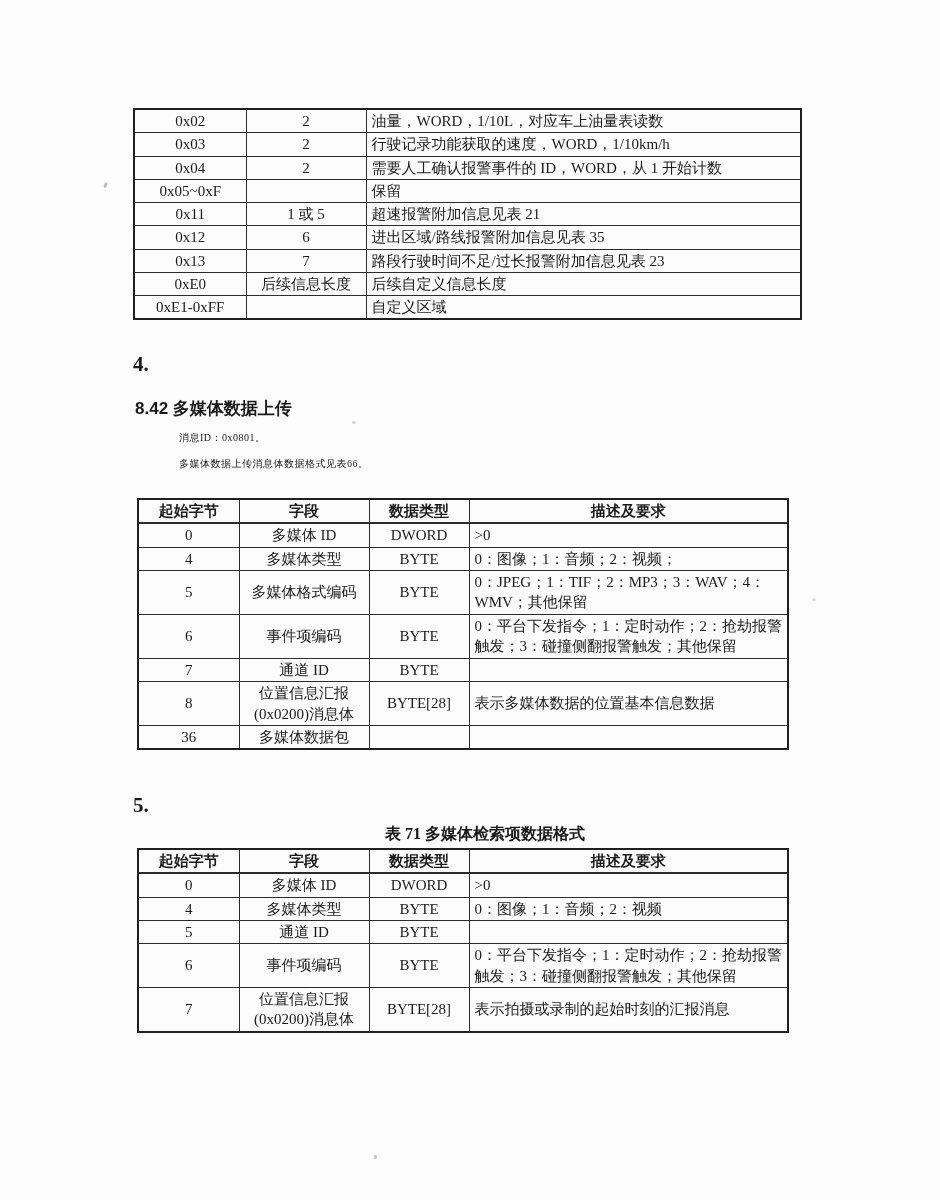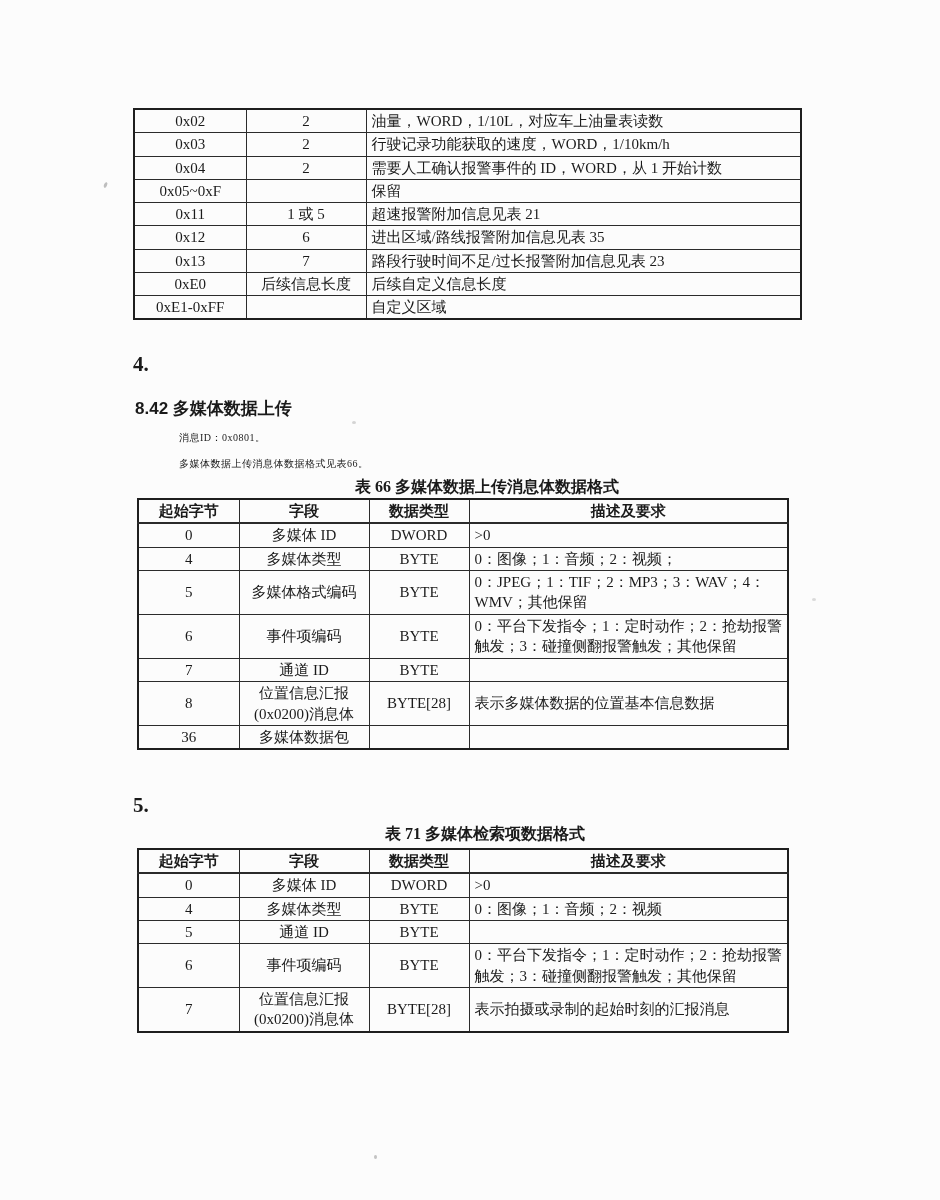--- a/index.html
+++ b/index.html
@@ -124,21 +124,20 @@
       </tr>
     </tbody>
   </table>
 
   <div class="sec-num" style="left:133px; top:352px;">4.</div>
 
   <div class="sec-heading" style="left:135px; top:397px;">8.42 多媒体数据上传</div>
   <div class="body-line" style="left:179px; top:431px;">消息ID：0x0801。</div>
   <div class="body-line" style="left:179px; top:457px;">多媒体数据上传消息体数据格式见表66。</div>
 
-  <div class="tbl-caption" style="left:162px; top:477px;">表 66 多媒体数据上传消息体数据格式</div>
 
   <table class="doc-table" style="left:137px; top:498px; width:650px;">
     <colgroup>
         <col style="width:101px">
         <col style="width:130px">
         <col style="width:100px">
         <col style="width:319px">
       </colgroup>
     <thead>
       <tr class="h-hdr">

